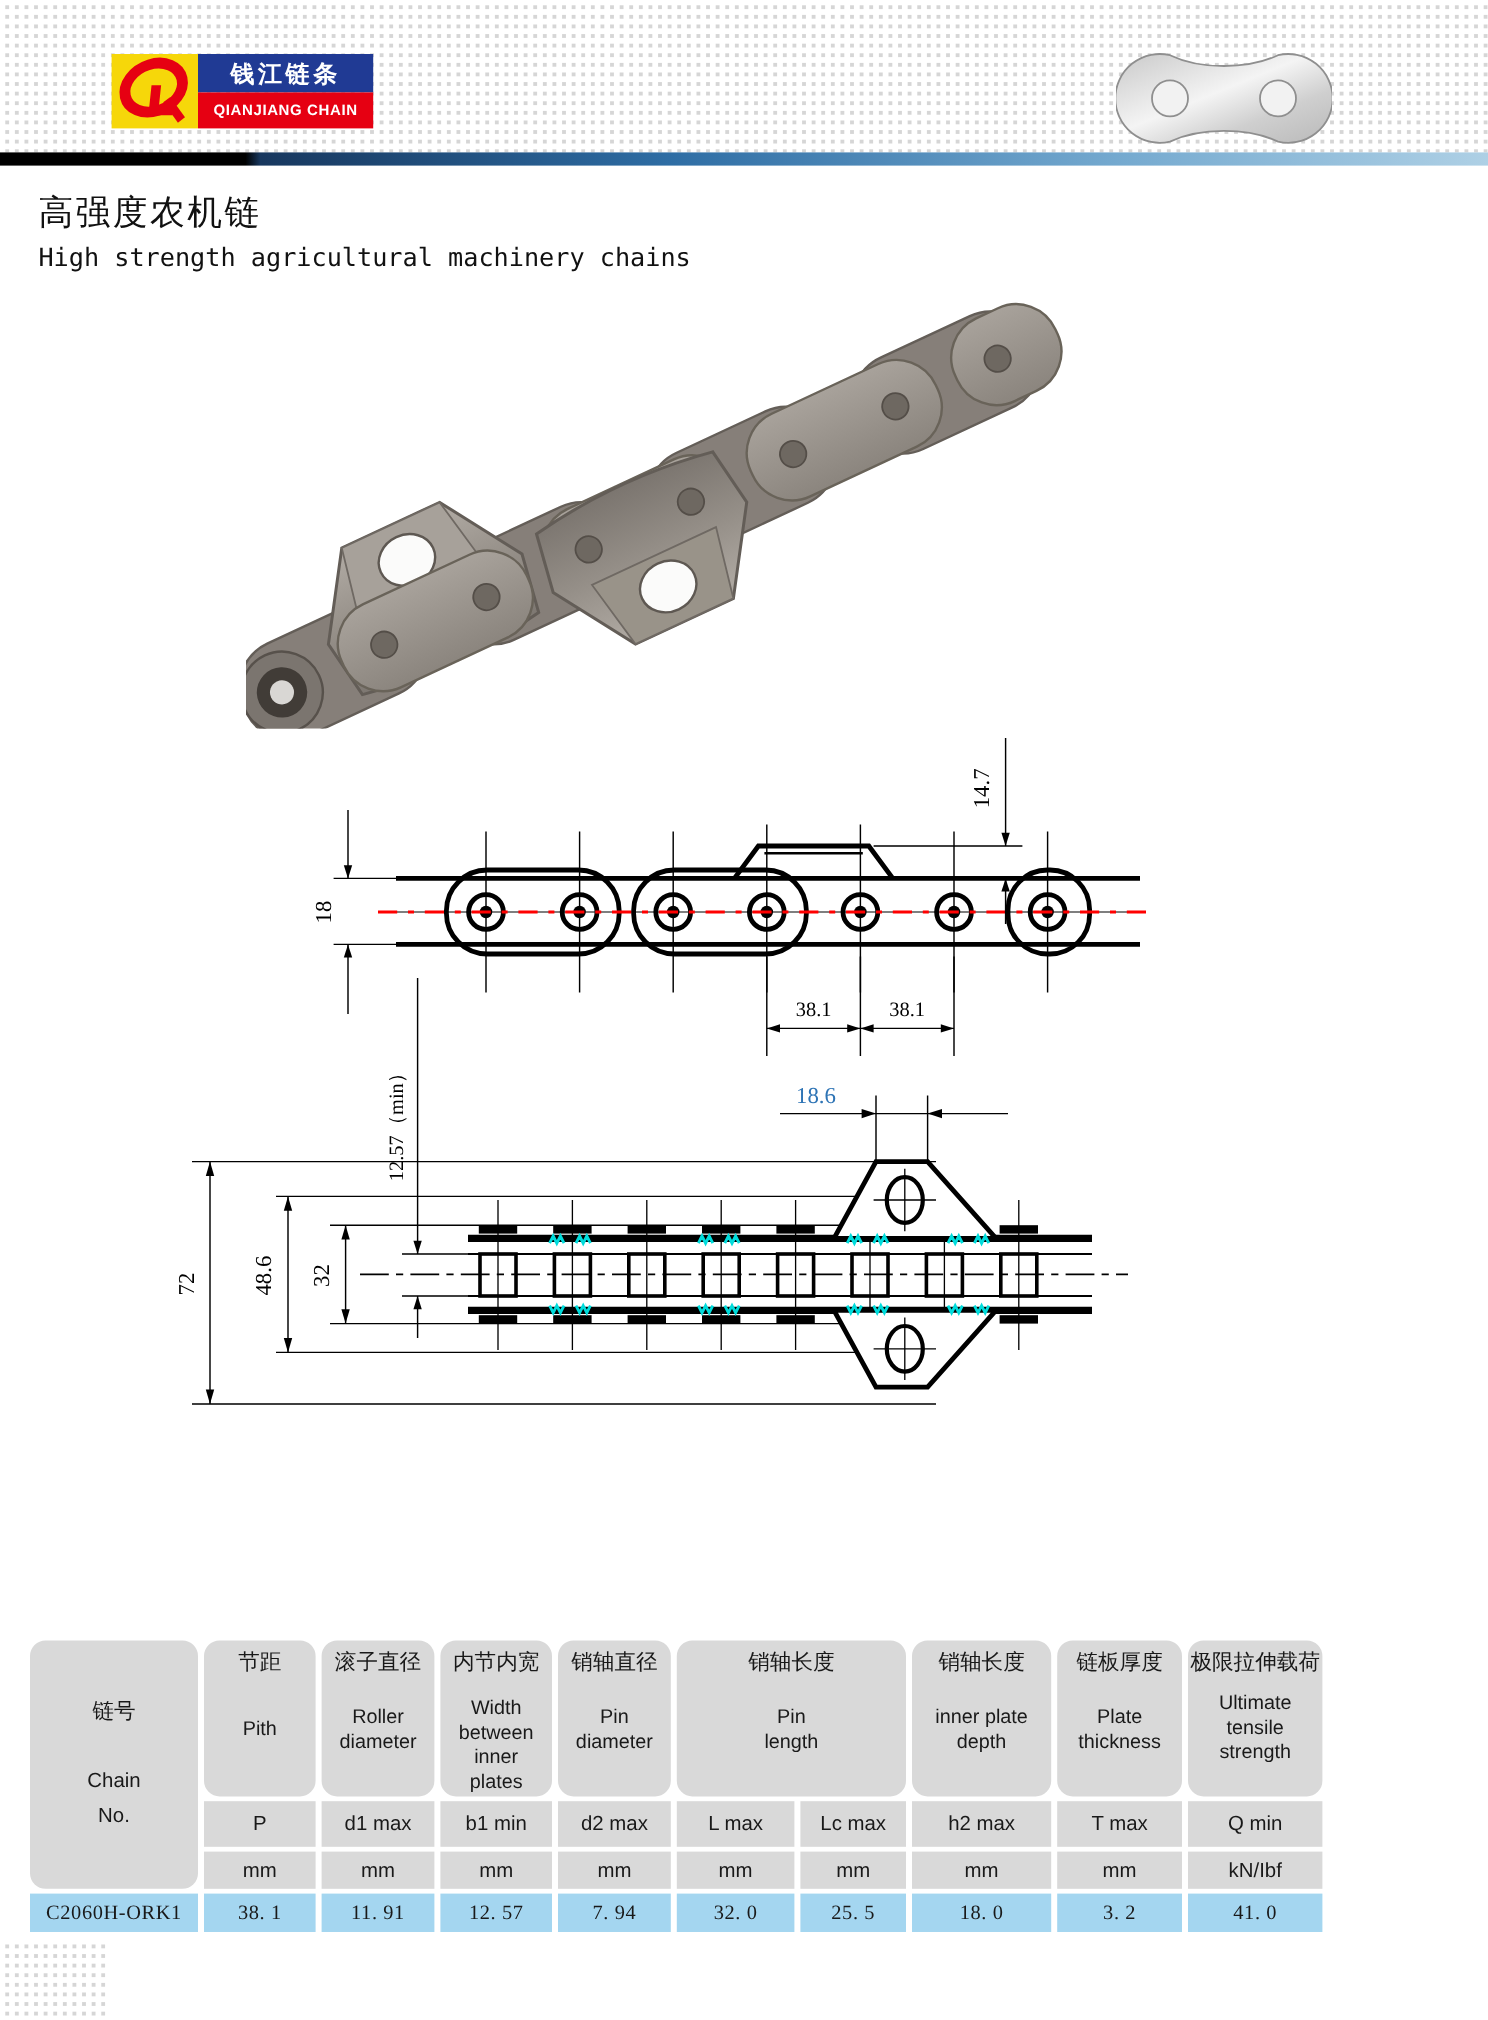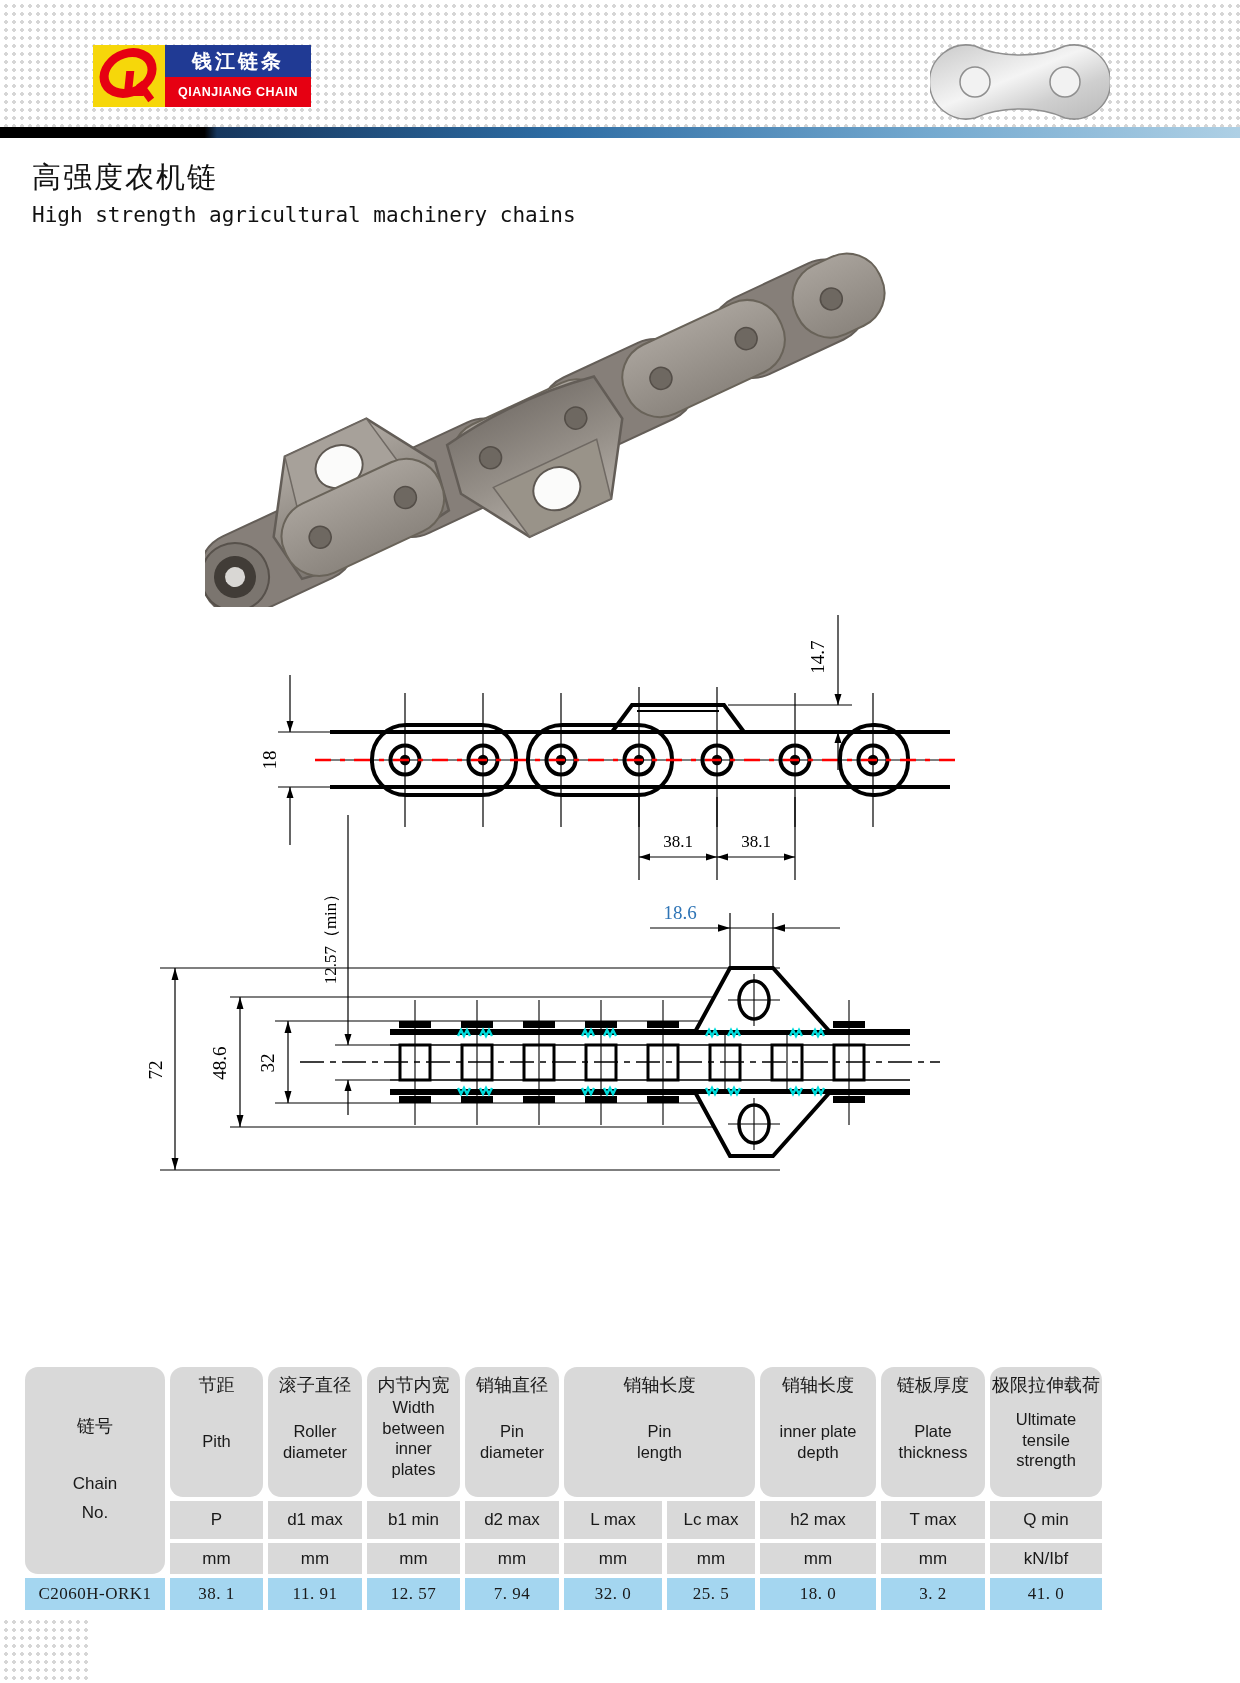--- a/index.html
+++ b/index.html
@@ -360,21 +360,21 @@
         <div class="zh">节距</div>
         <div class="en" style="margin-top:34px">Pith</div>
       </td>
       <td class="h1">
         <div class="zh">滚子直径</div>
         <div class="en" style="margin-top:24px">Roller
 diameter</div>
       </td>
       <td class="h1">
         <div class="zh">内节内宽</div>
-        <div class="en" style="margin-top:0">Width
+        <div class="en" style="margin-top:16px">Width
 between
 inner
 plates</div>
       </td>
       <td class="h1">
         <div class="zh">销轴直径</div>
         <div class="en" style="margin-top:24px">Pin
 diameter</div>
       </td>
       <td class="h1" colspan="2">

